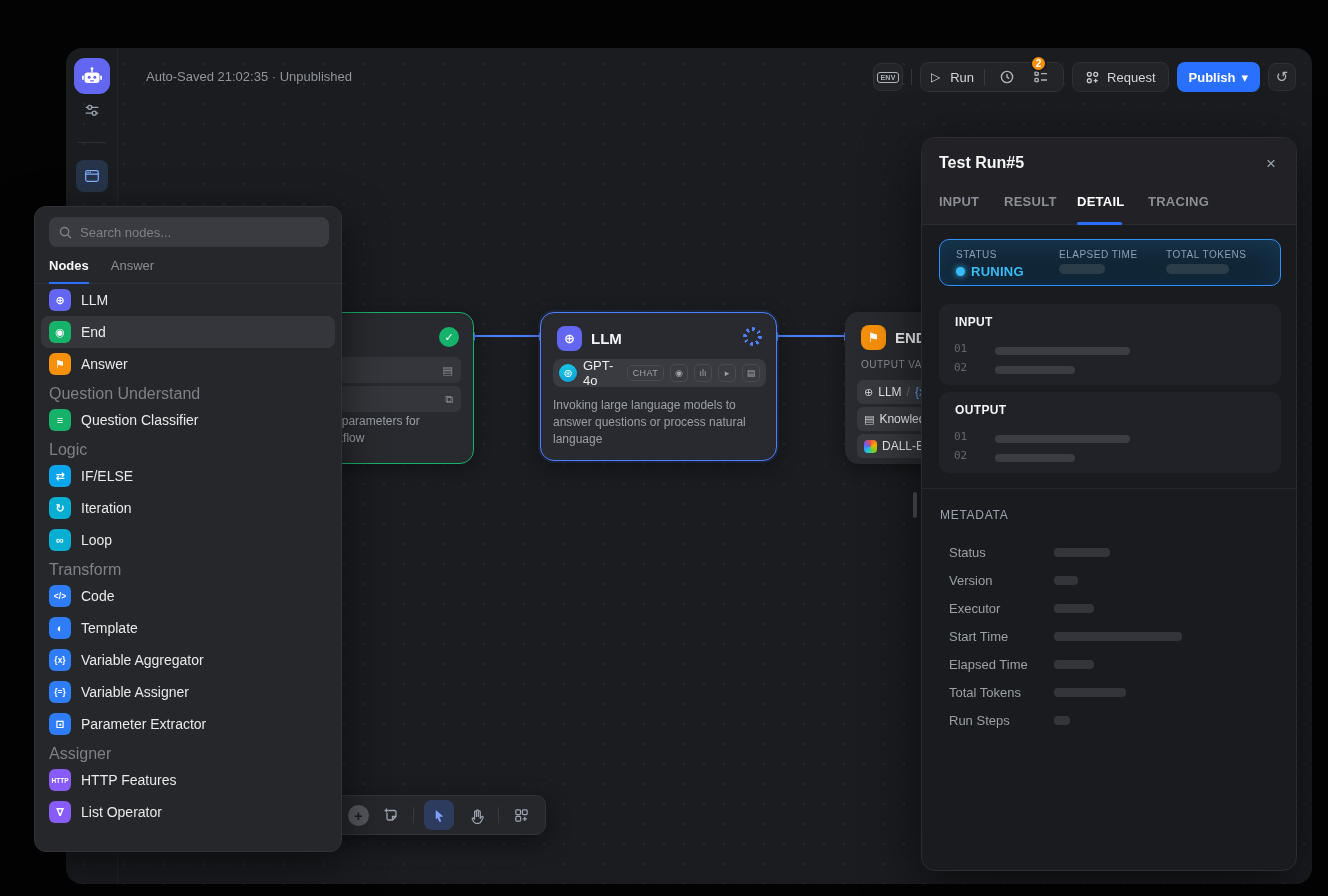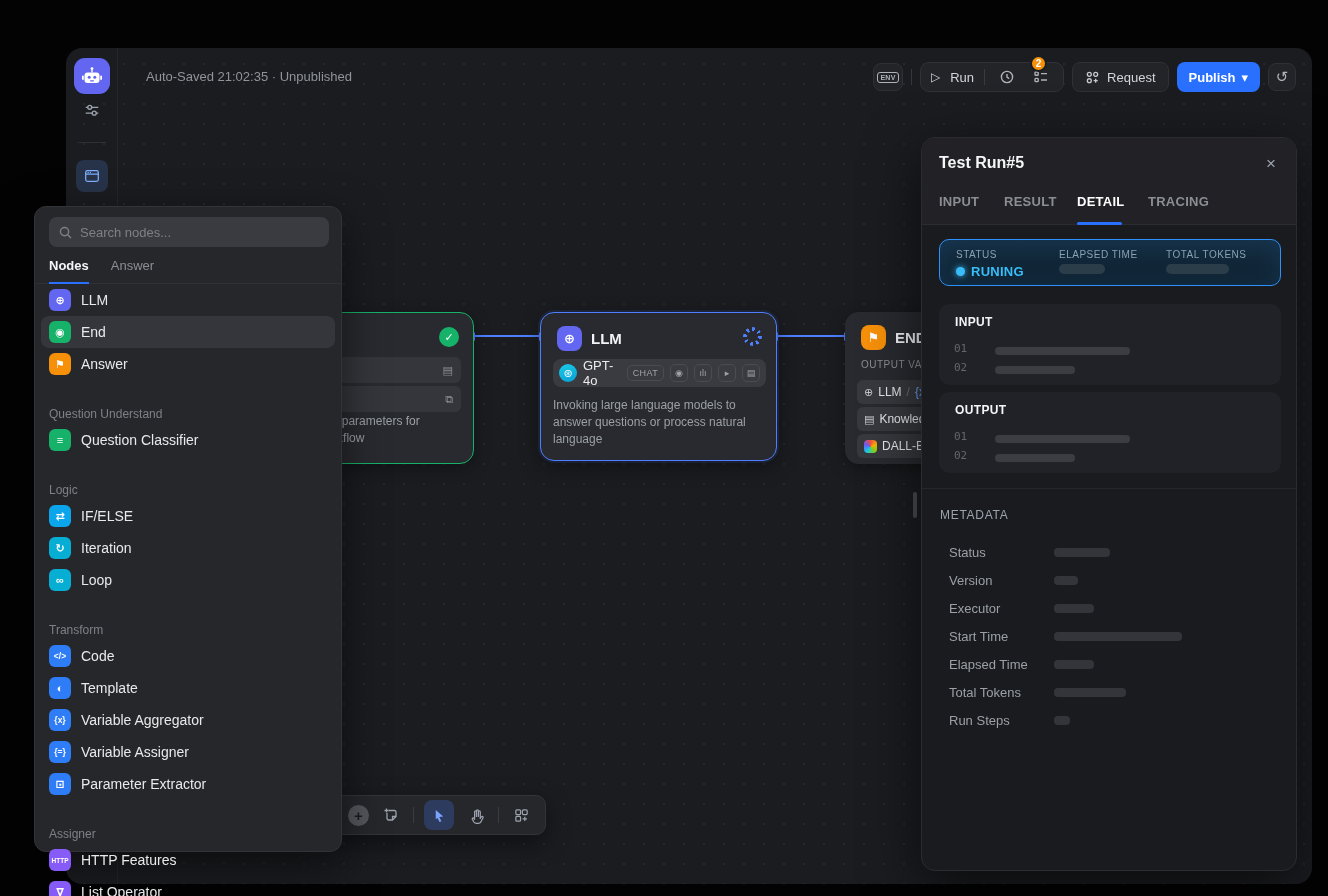--- a/index.html
+++ b/index.html
@@ -107,22 +107,22 @@
   .ptab.on { color:#f5f6f7; font-weight:700; }
   .ptab.on::after { content:""; position:absolute; left:0; right:0; bottom:-1px; height:2px; background:#2970ff; }
   .nlist { left:0; top:77px; width:100%; }
   .nitem { height:32px; display:flex; align-items:center; gap:10px; padding:0 14px; }
   .nitem.hov { background:#35363b; border-radius:8px; margin:0 6px; padding:0 8px; }
   .nicon { width:22px; height:22px; border-radius:6px; color:#fff; flex:none;
     display:flex; align-items:center; justify-content:center; font-size:11px; font-weight:bold; }
   .nicon.f6 { font-size:6.5px; letter-spacing:0; }
   .nicon.f8 { font-size:8.5px; }
   .nlabel { font-size:14px; color:#e8e9ea; }
-  .nheader { height:20px; margin-top:24px; display:flex; align-items:center; padding:0 14px;
-    font-size:12px; color:#7d8187; }
+  .nheader { height:20px; margin-top:4px; display:flex; align-items:center; padding:0 14px;
+    font-size:16px; color:#7d8187; }
 
   
   .run-panel { left:921px; top:137px; width:376px; height:734px; background:#1a1b1e;
     border:1px solid #2b2c31; border-radius:14px; box-shadow:0 16px 56px rgba(0,0,0,.6); z-index:30; }
   .rp-head { left:0; top:0; width:100%; height:87px; background:#212126; border-radius:14px 14px 0 0;
     border-bottom:1px solid #2b2c31; }
   .rp-title { left:17px; top:16px; font-size:16px; font-weight:700; color:#f5f6f7; }
   .rp-close { right:14px; top:15px; font-size:17px; color:#9ca3af; width:22px; height:22px;
     display:flex; align-items:center; justify-content:center; }
   .rp-tab { position:absolute; top:56px; font-size:13px; font-weight:600; letter-spacing:.02em; color:#8b8e94; }

